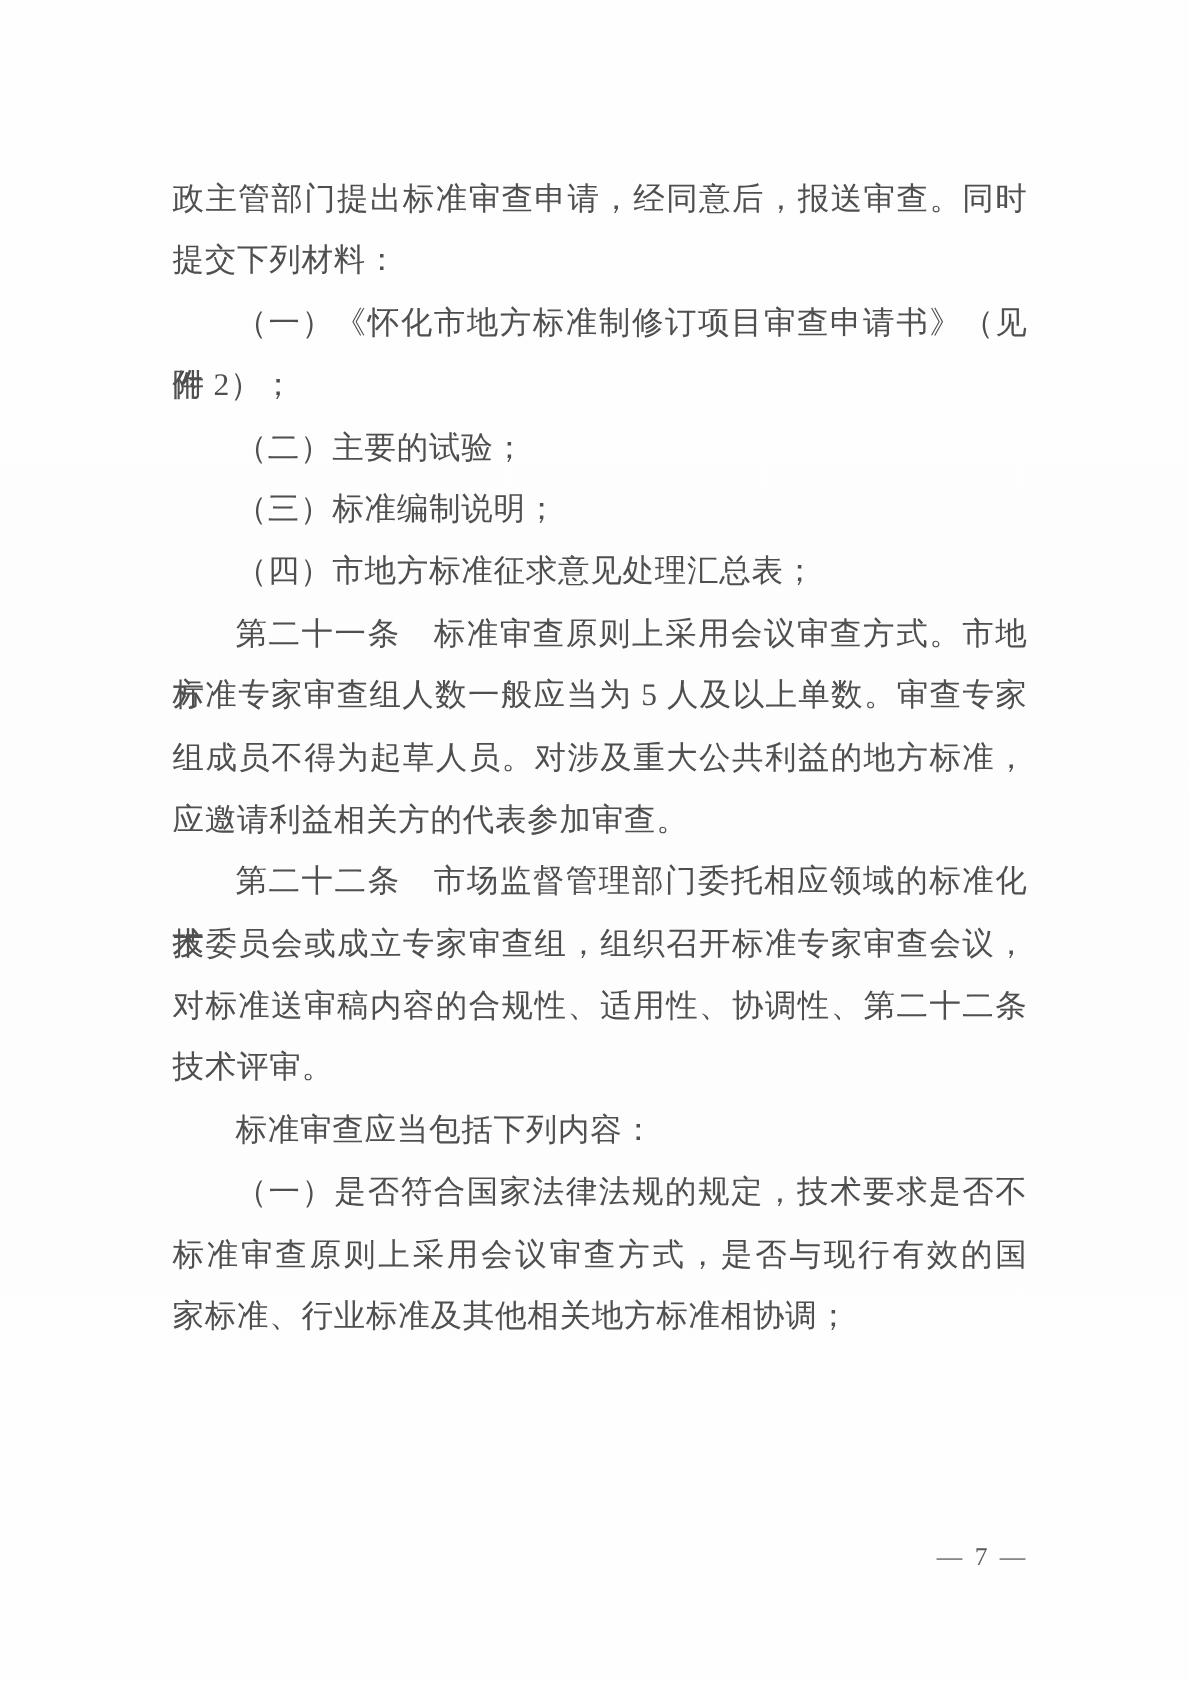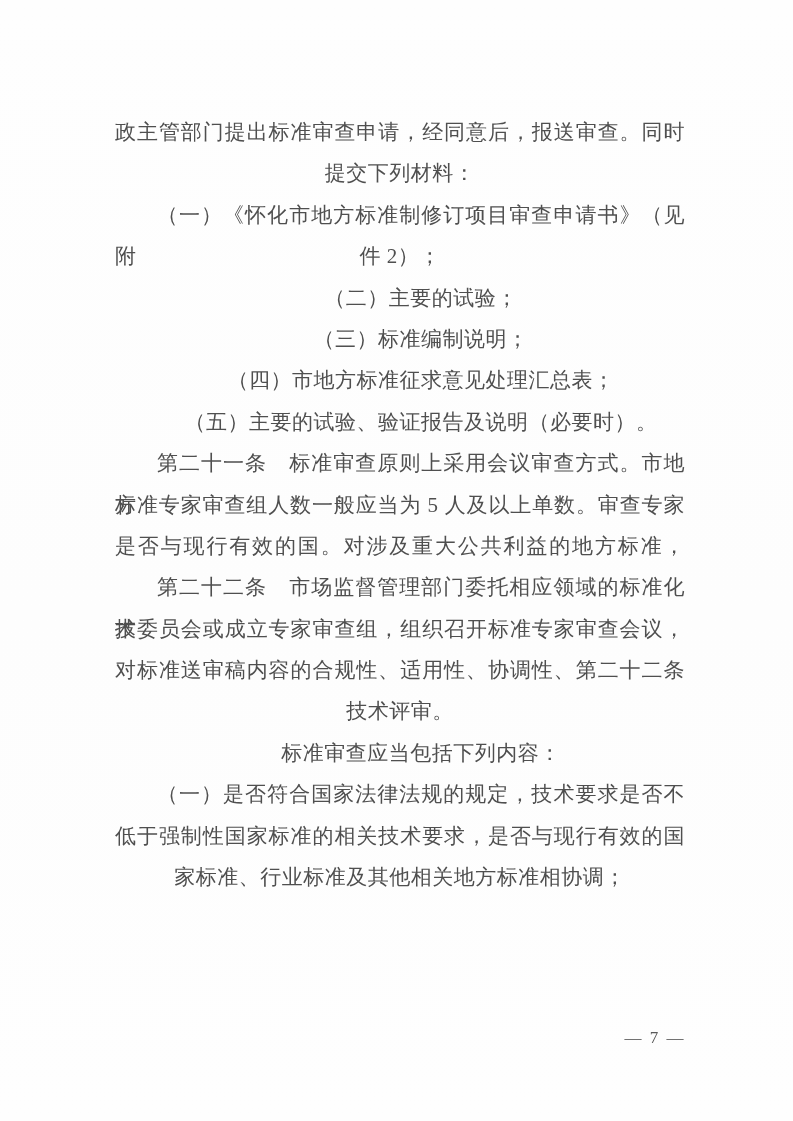--- a/index.html
+++ b/index.html
@@ -22,21 +22,21 @@
     top: 112px;
     width: 570px;
     color: #4f4f4f;
     font-size: 21px;
     line-height: 41.4px;
     letter-spacing: 0.5px;
   }
   .ln {
     height: 41.4px;
     white-space: nowrap;
-    text-align: center;
+    text-align: left;
   }
   .ln.jf {
     white-space: normal;
     text-align: justify;
     text-align-last: justify;
     text-justify: inter-character;
   }
   .ln.ind {
     text-indent: 2em;
   }
@@ -56,27 +56,27 @@
 
 <div class="page">
   <div class="content">
     <div class="ln jf">政主管部门提出标准审查申请，经同意后，报送审查。同时</div>
     <div class="ln">提交下列材料：</div>
     <div class="ln ind jf">（一）《怀化市地方标准制修订项目审查申请书》（见附</div>
     <div class="ln">件 2）；</div>
     <div class="ln ind">（二）主要的试验；</div>
     <div class="ln ind">（三）标准编制说明；</div>
     <div class="ln ind">（四）市地方标准征求意见处理汇总表；</div>
-    <div class="ln ind">（五）主要的试验、验证报告及说明（必要时）。</div>
     <div class="ln ind jf">第二十一条　标准审查原则上采用会议审查方式。市地方</div>
     <div class="ln jf">标准专家审查组人数一般应当为 5 人及以上单数。审查专家</div>
-    <div class="ln jf">是否与现行有效的国。对涉及重大公共利益的地方标准，</div>
+    <div class="ln jf">组成员不得为起草人员。对涉及重大公共利益的地方标准，</div>
+    <div class="ln">应邀请利益相关方的代表参加审查。</div>
     <div class="ln ind jf">第二十二条　市场监督管理部门委托相应领域的标准化技</div>
     <div class="ln jf">术委员会或成立专家审查组，组织召开标准专家审查会议，</div>
     <div class="ln jf">对标准送审稿内容的合规性、适用性、协调性、第二十二条</div>
     <div class="ln">技术评审。</div>
     <div class="ln ind">标准审查应当包括下列内容：</div>
     <div class="ln ind jf">（一）是否符合国家法律法规的规定，技术要求是否不</div>
-    <div class="ln jf">低于强制性国家标准的相关技术要求，是否与现行有效的国</div>
+    <div class="ln jf">标准审查原则上采用会议审查方式，是否与现行有效的国</div>
     <div class="ln">家标准、行业标准及其他相关地方标准相协调；</div>
   </div>
   <div class="footer">— 7 —</div>
 </div>
 
 </body></html>

